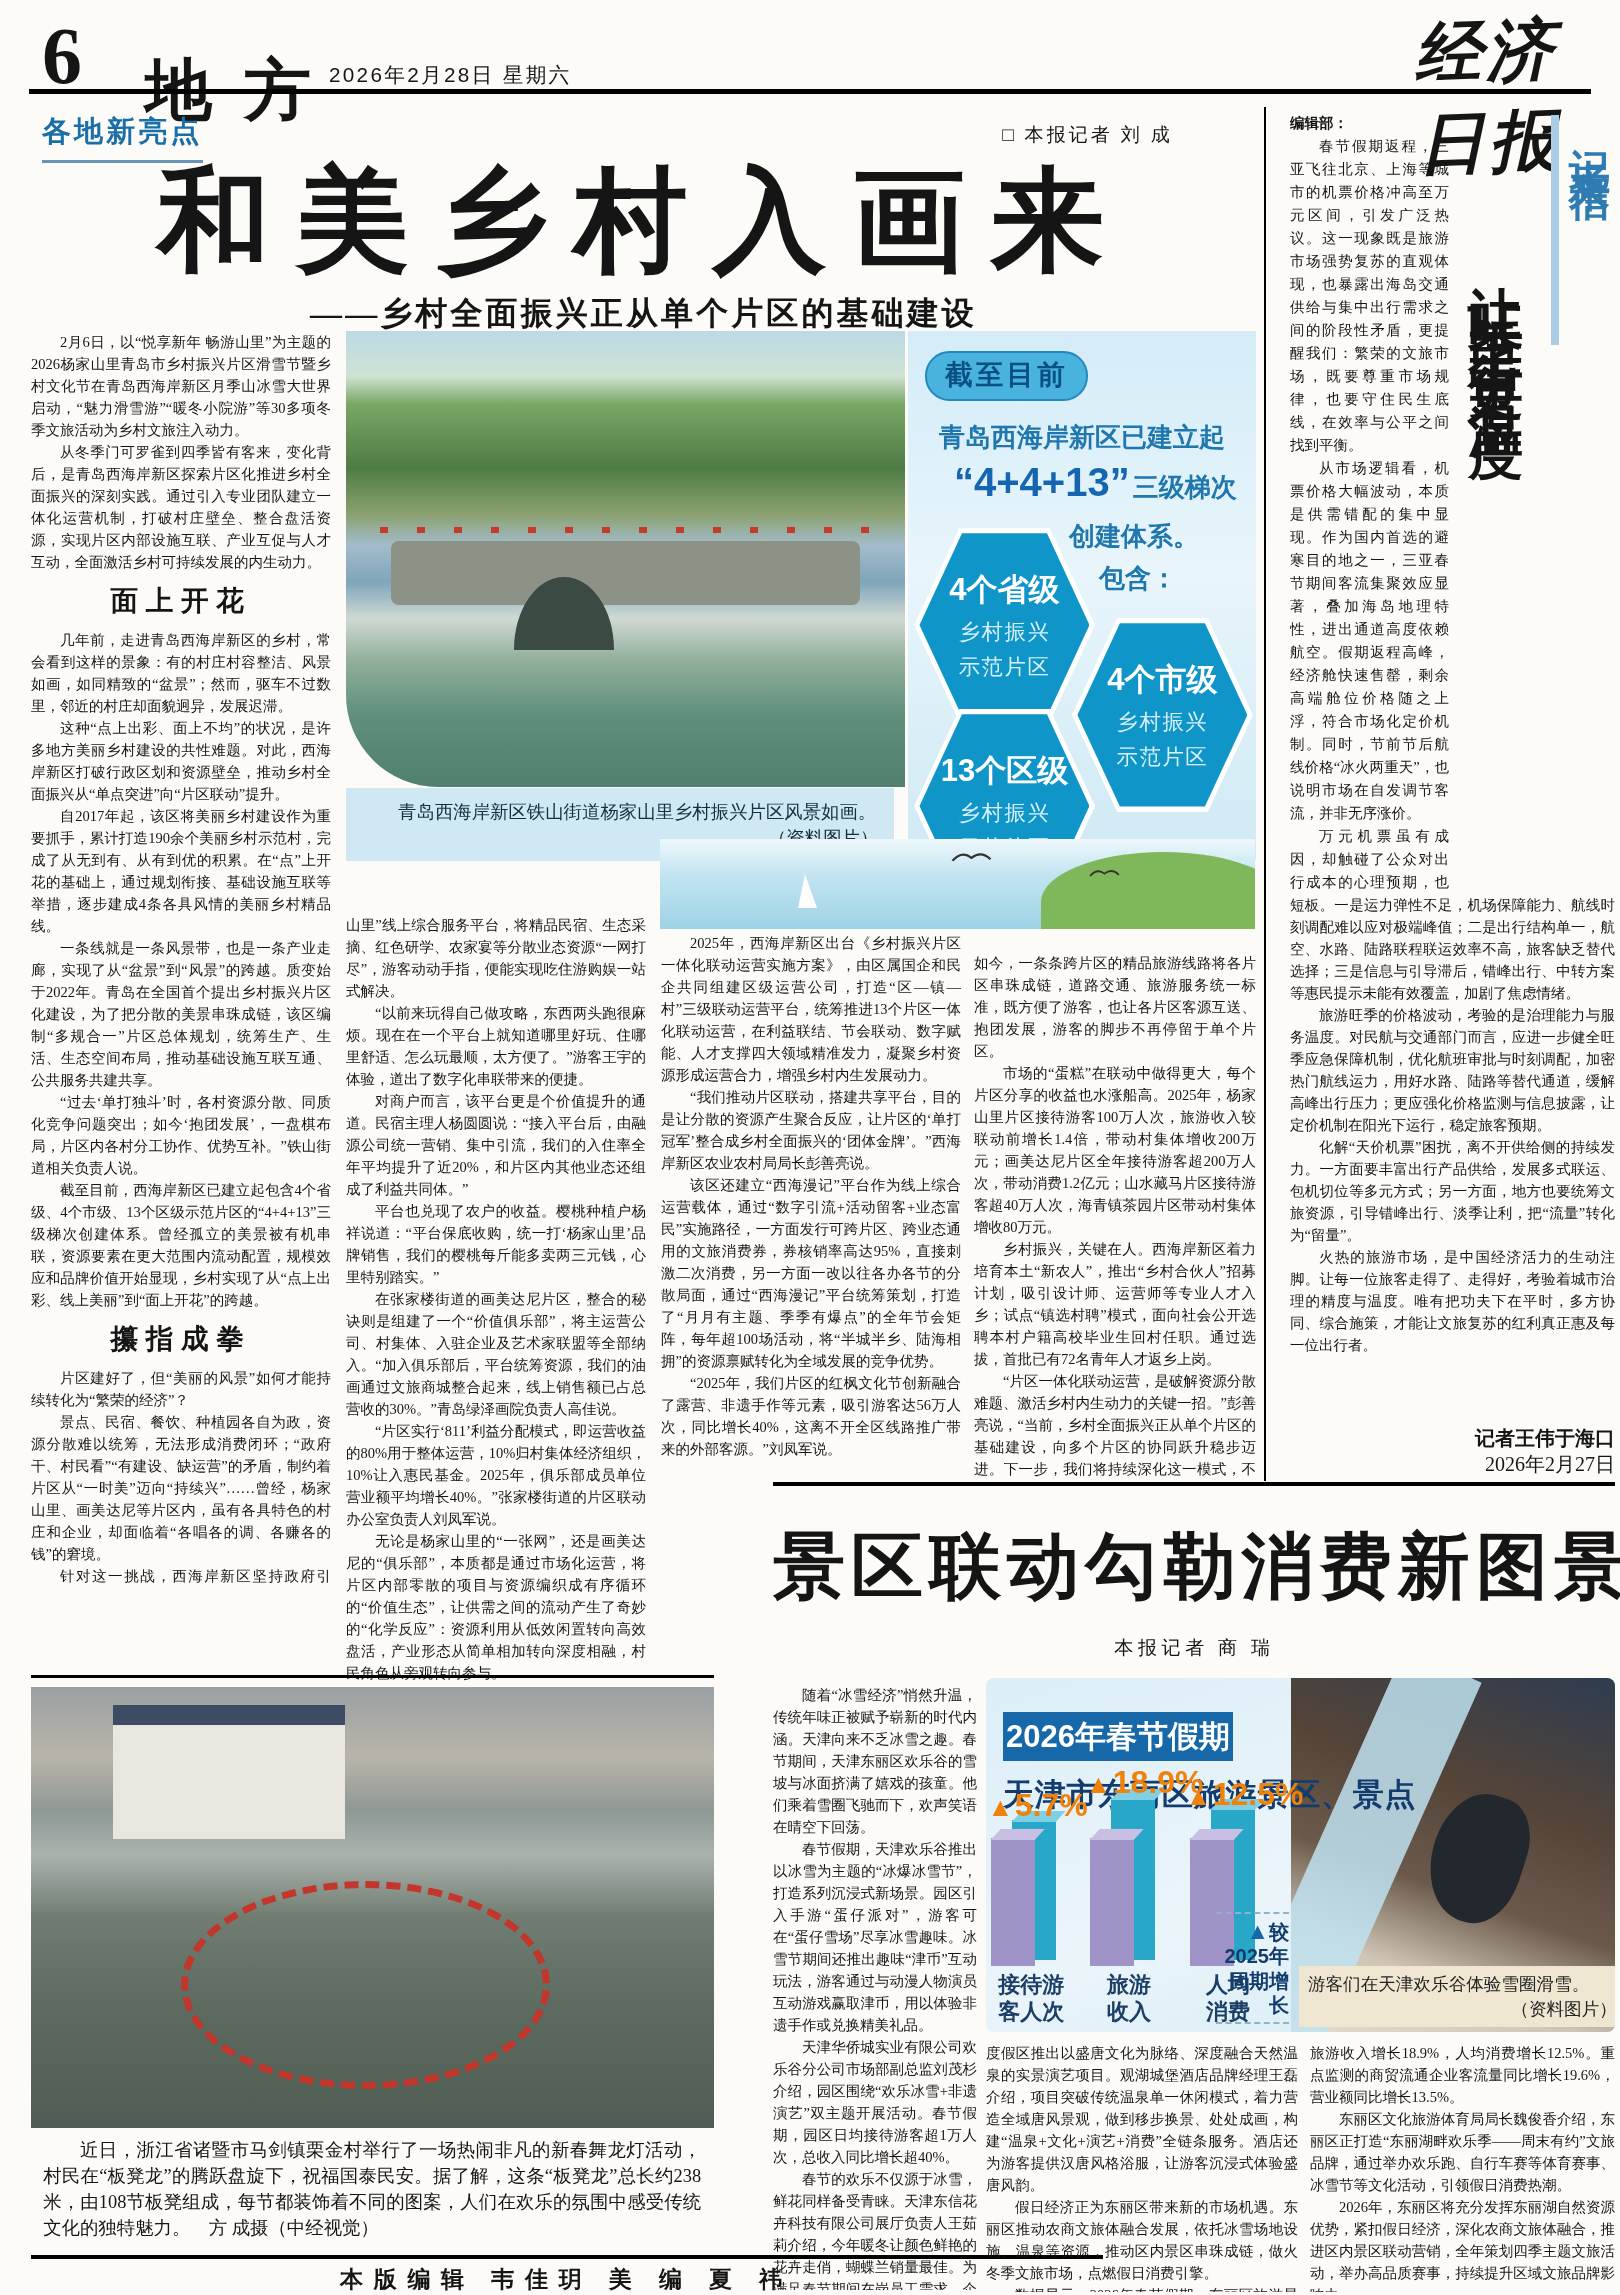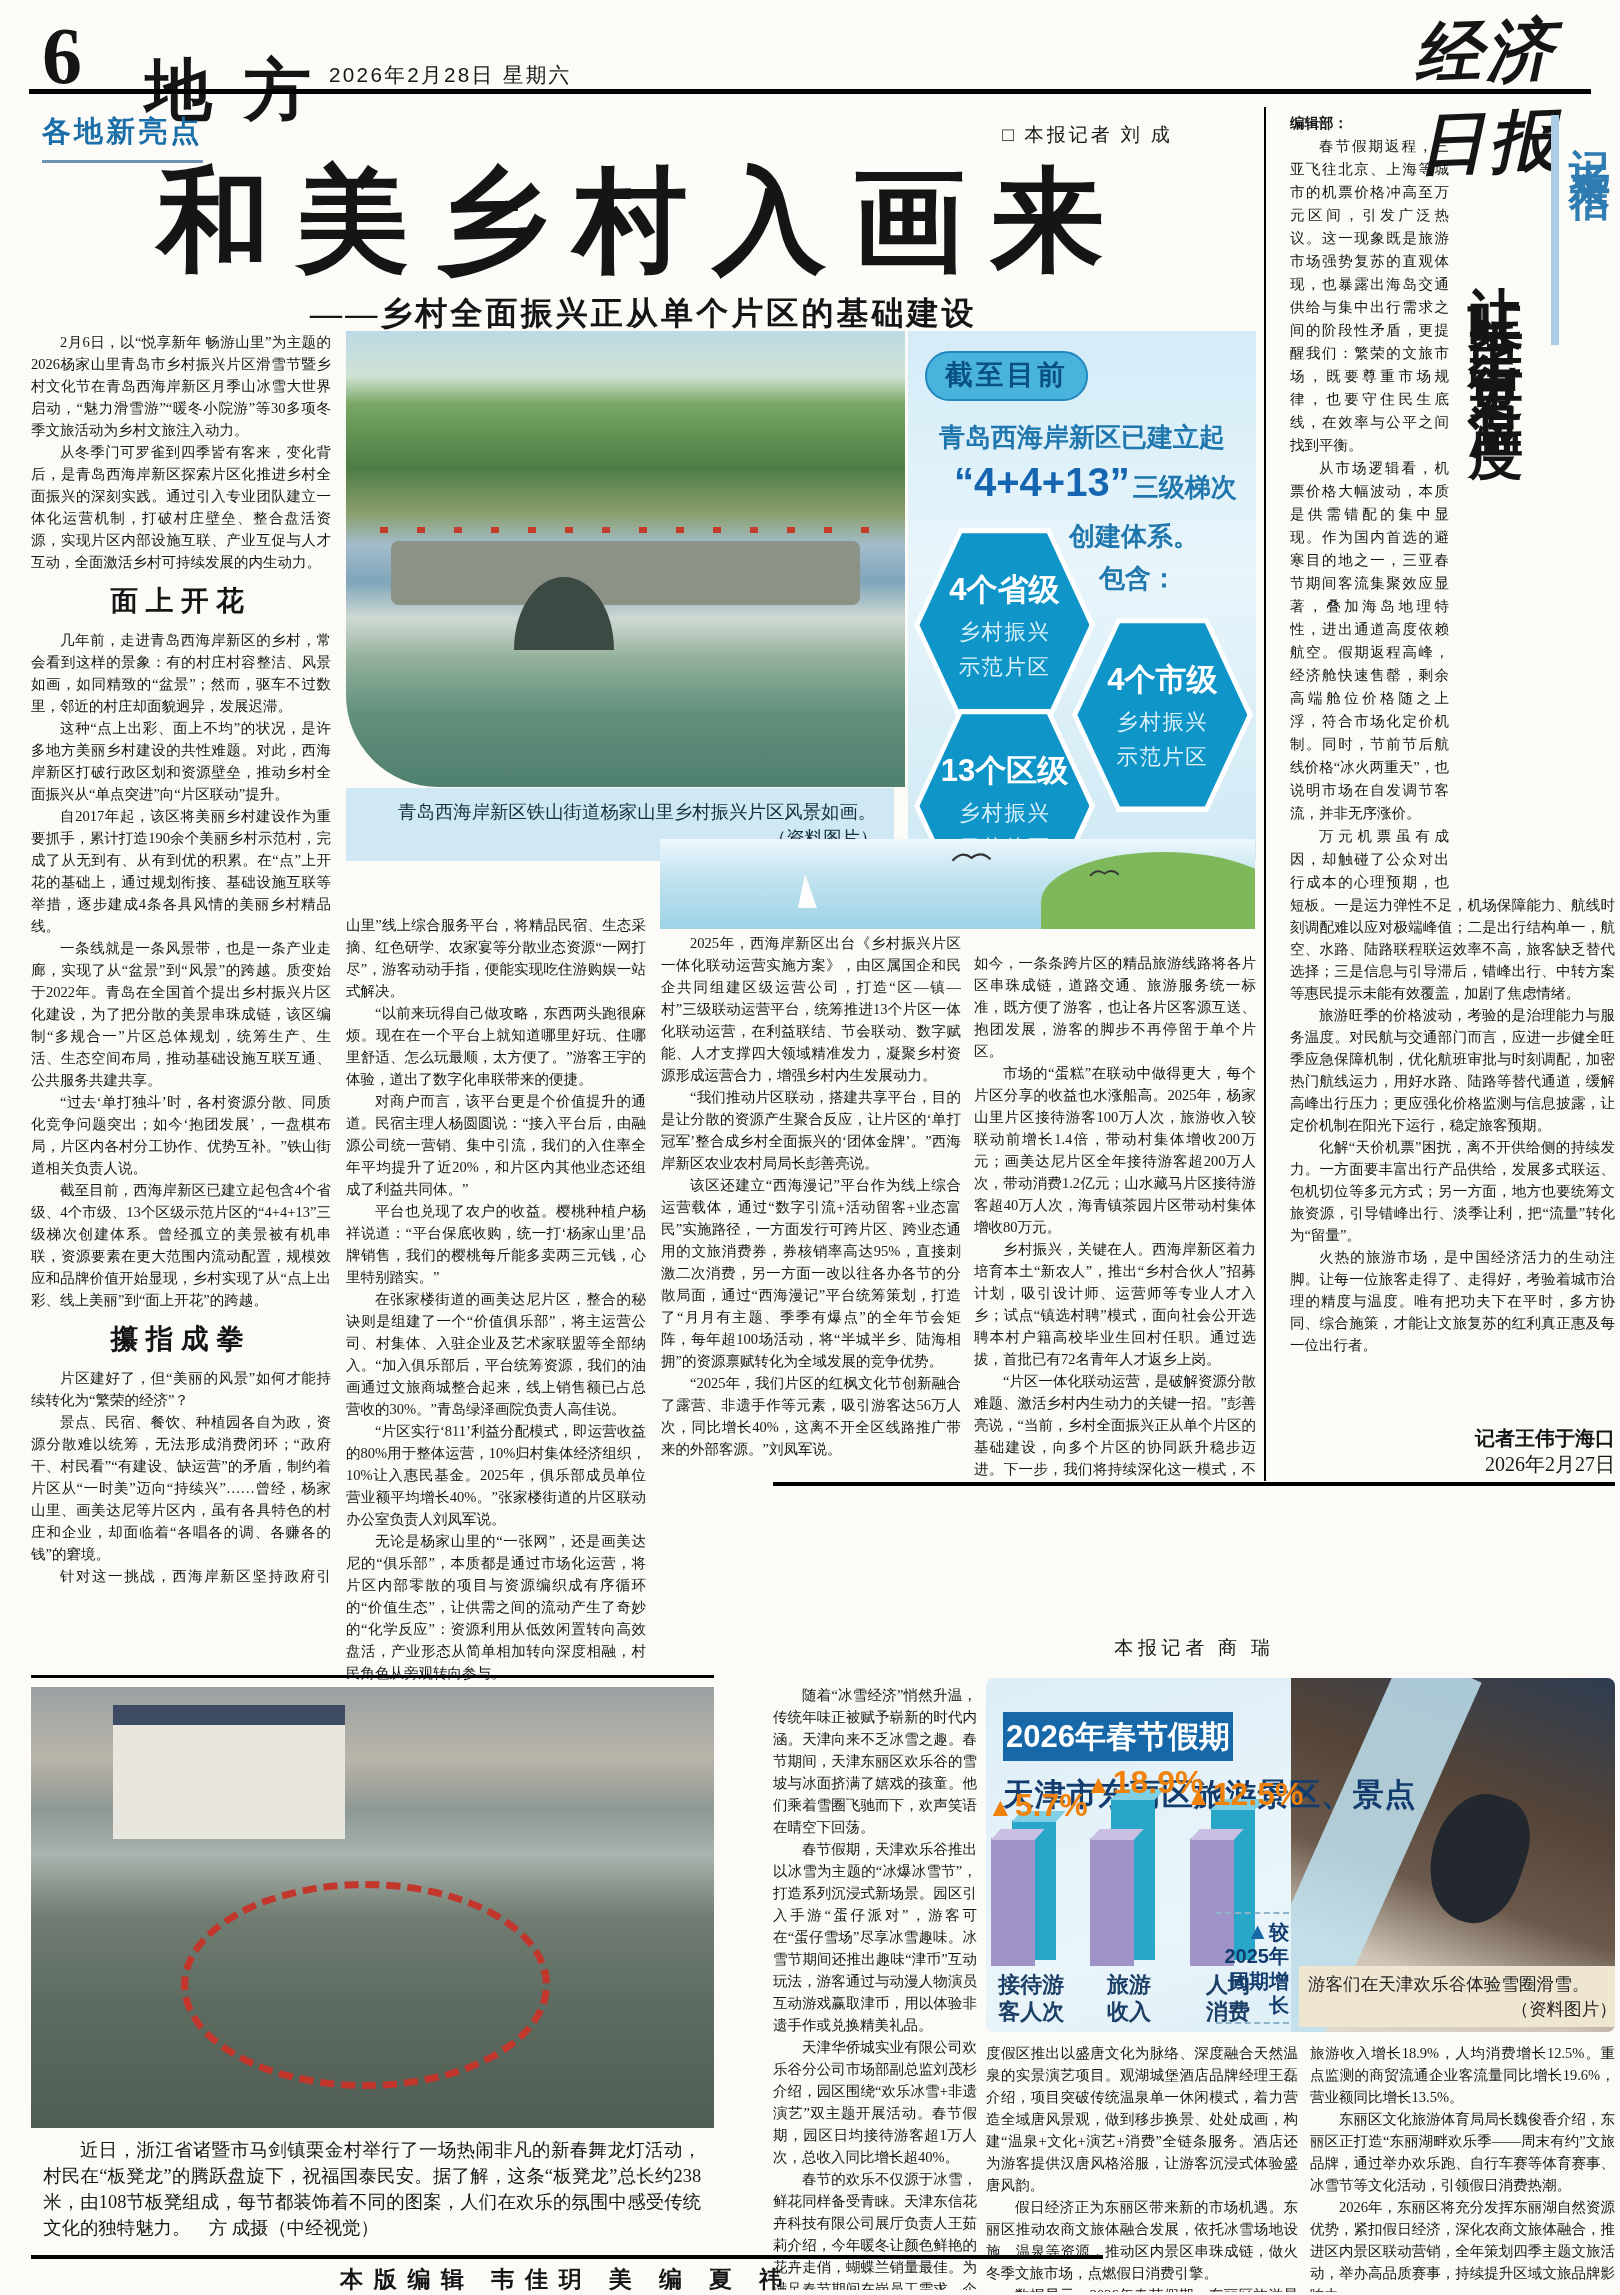--- a/index.html
+++ b/index.html
@@ -256,20 +256,21 @@
   <div class="abs photo3" style="left:31px;top:1687px;width:683px;height:441px;">
     <div class="house"></div>
     <div class="ring"></div>
   </div>
   <div class="abs caption" style="left:31px;top:2137px;width:658px;background:none;padding:0 12.2px;color:#151515;">
     <p><span>近日，浙江省诸暨市马剑镇栗金村举行了一场热闹非凡的新春舞龙灯活动，村民在“板凳龙”的腾跃盘旋下，祝福国泰民安。据了解，这条“板凳龙”总长约238米，由108节板凳组成，每节都装饰着不同的图案，人们在欢乐的氛围中感受传统文化的独特魅力。</span>　<span>方  成摄（中经视觉）</span></p>
   </div>
   <div class="rule" style="left:31px;top:2255px;width:1072px;height:3.8px;"></div>
   <div class="abs footer" style="left:184px;top:2264px;width:765px;">本版编辑  韦佳玥    美  编  夏  祎</div>
 
+  <div class="abs title2" style="left:773px;top:1519px;width:842px;">景区联动勾勒消费新图景</div>
   <div class="abs byline2" style="left:1003px;top:1635px;width:383px;">本报记者  商  瑞</div>
 
   <div class="abs col" style="left:773px;top:1684px;width:204px;height:606px;">
     <p>随着“冰雪经济”悄然升温，传统年味正被赋予崭新的时代内涵。天津向来不乏冰雪之趣。春节期间，天津东丽区欢乐谷的雪坡与冰面挤满了嬉戏的孩童。他们乘着雪圈飞驰而下，欢声笑语在晴空下回荡。</p>
     <p>春节假期，天津欢乐谷推出以冰雪为主题的“冰爆冰雪节”，打造系列沉浸式新场景。园区引入手游“蛋仔派对”，游客可在“蛋仔雪场”尽享冰雪趣味。冰雪节期间还推出趣味“津币”互动玩法，游客通过与动漫人物演员互动游戏赢取津币，用以体验非遗手作或兑换精美礼品。</p>
     <p>天津华侨城实业有限公司欢乐谷分公司市场部副总监刘茂杉介绍，园区围绕“欢乐冰雪+非遗演艺”双主题开展活动。春节假期，园区日均接待游客超1万人次，总收入同比增长超40%。</p>
     <p>春节的欢乐不仅源于冰雪，鲜花同样备受青睐。天津东信花卉科技有限公司展厅负责人王茹莉介绍，今年暖冬让颜色鲜艳的花卉走俏，蝴蝶兰销量最佳。为满足春节期间在岗员工需求，企业推出“鲜花进基层”服务，将芬芳送往一线。</p>
 
   </div>
 

